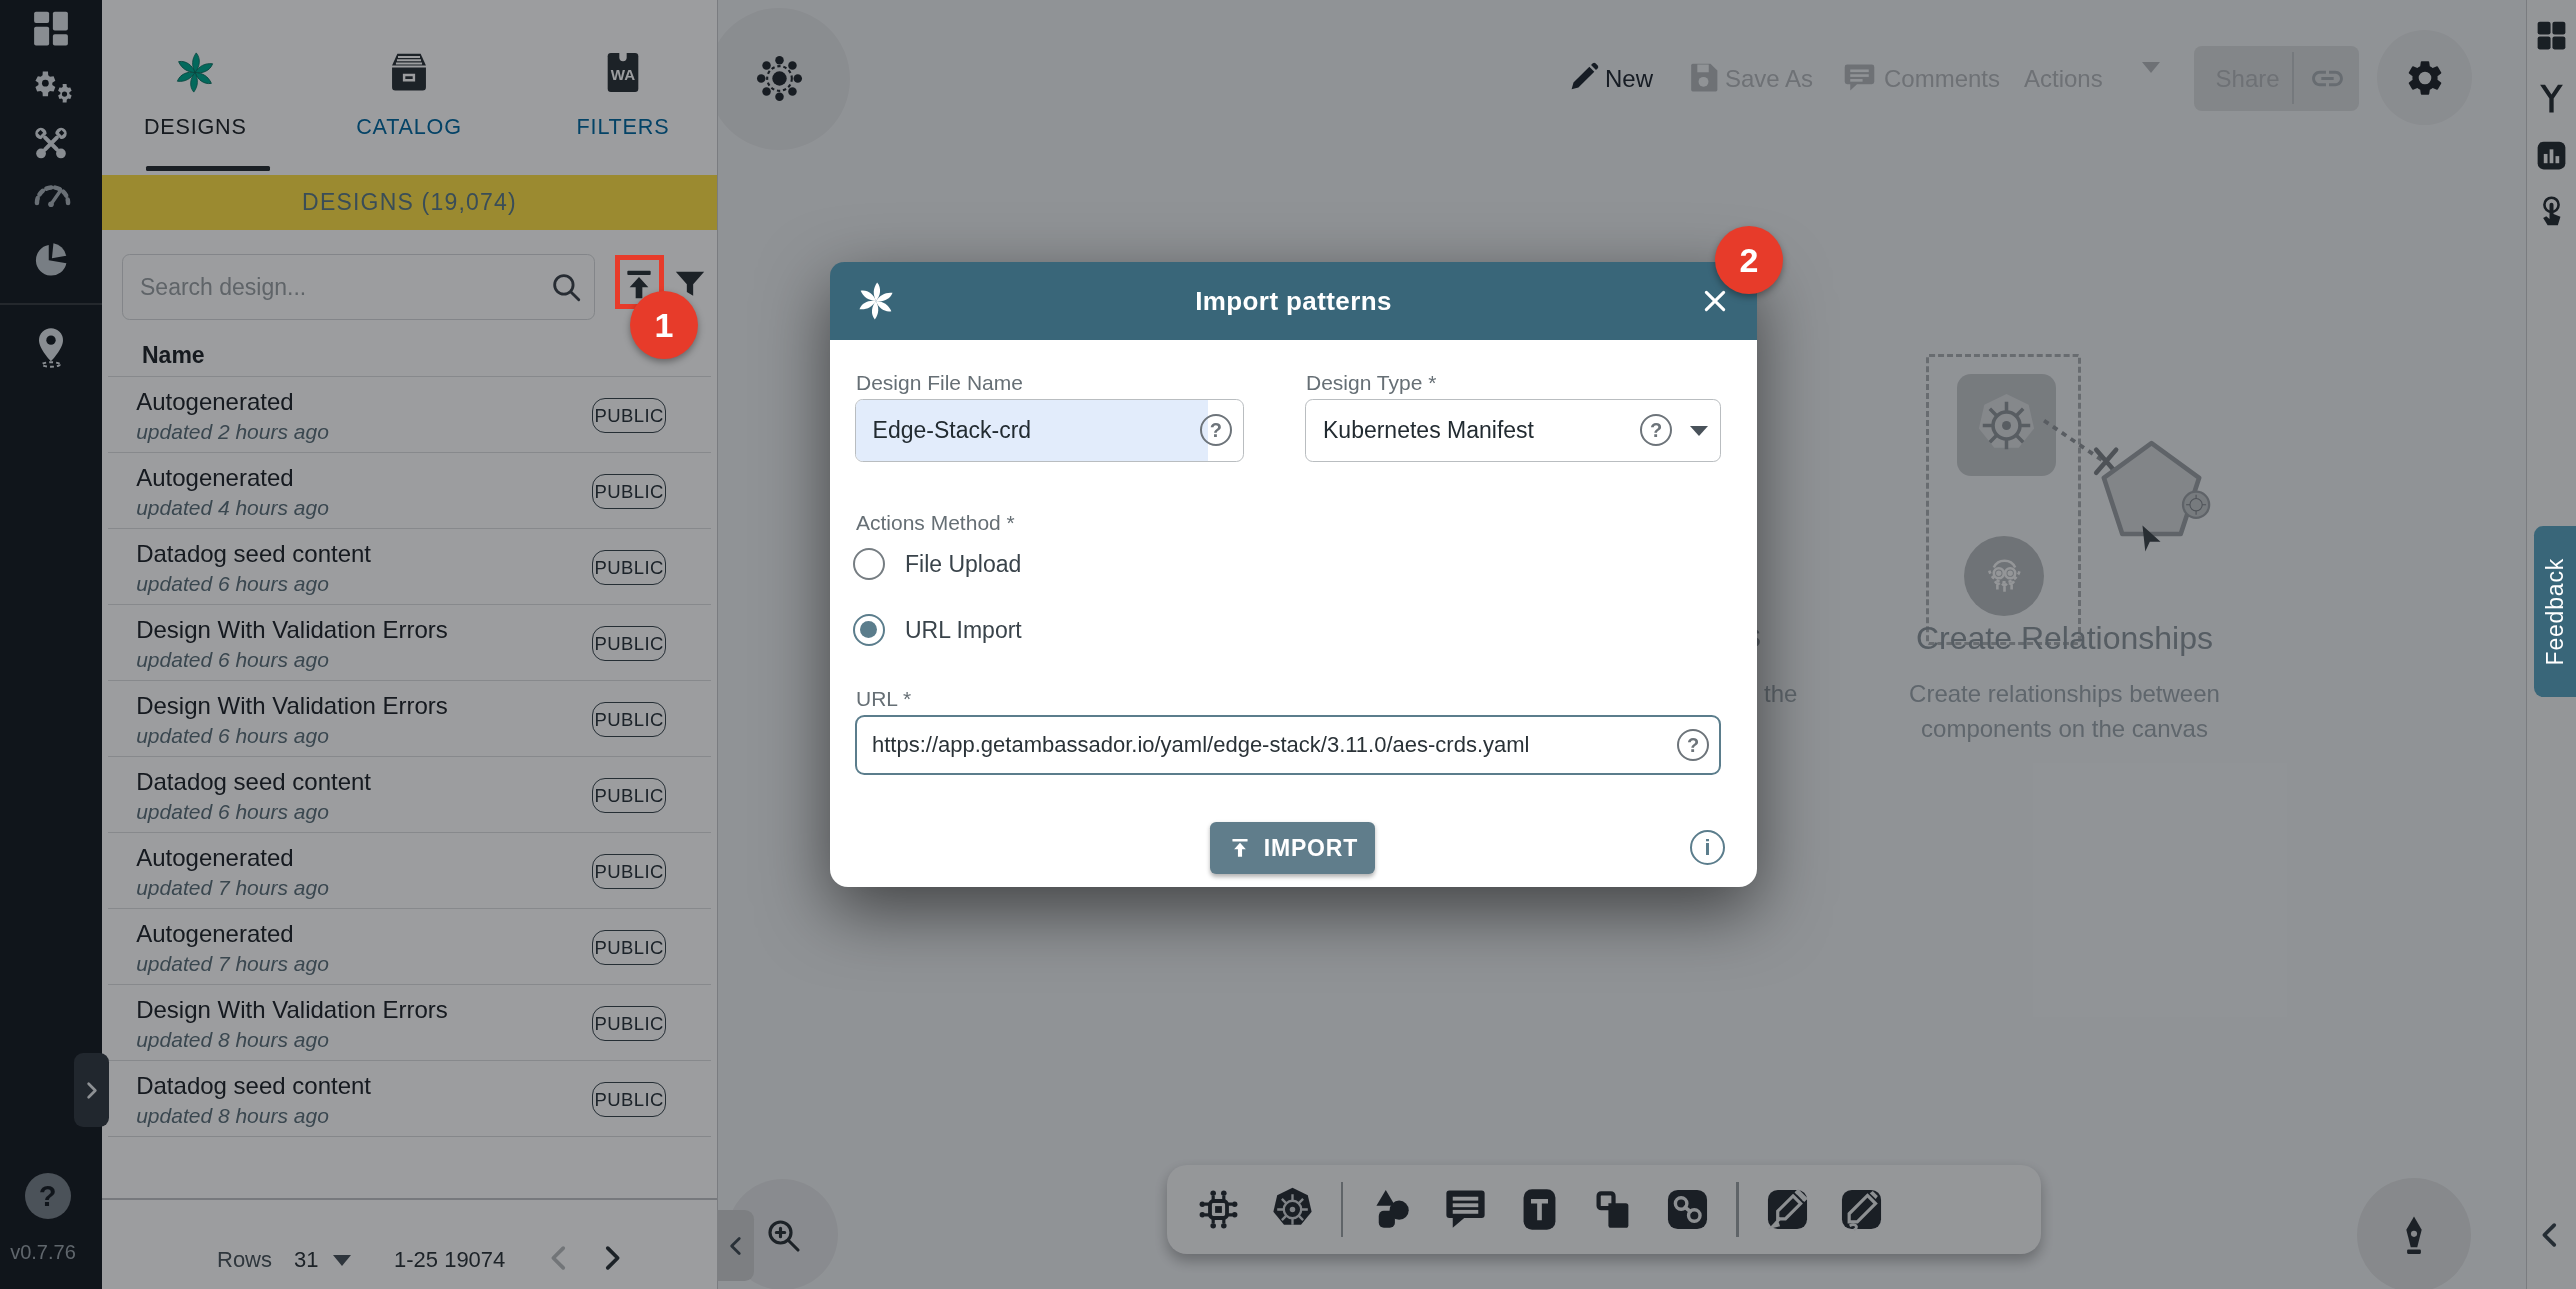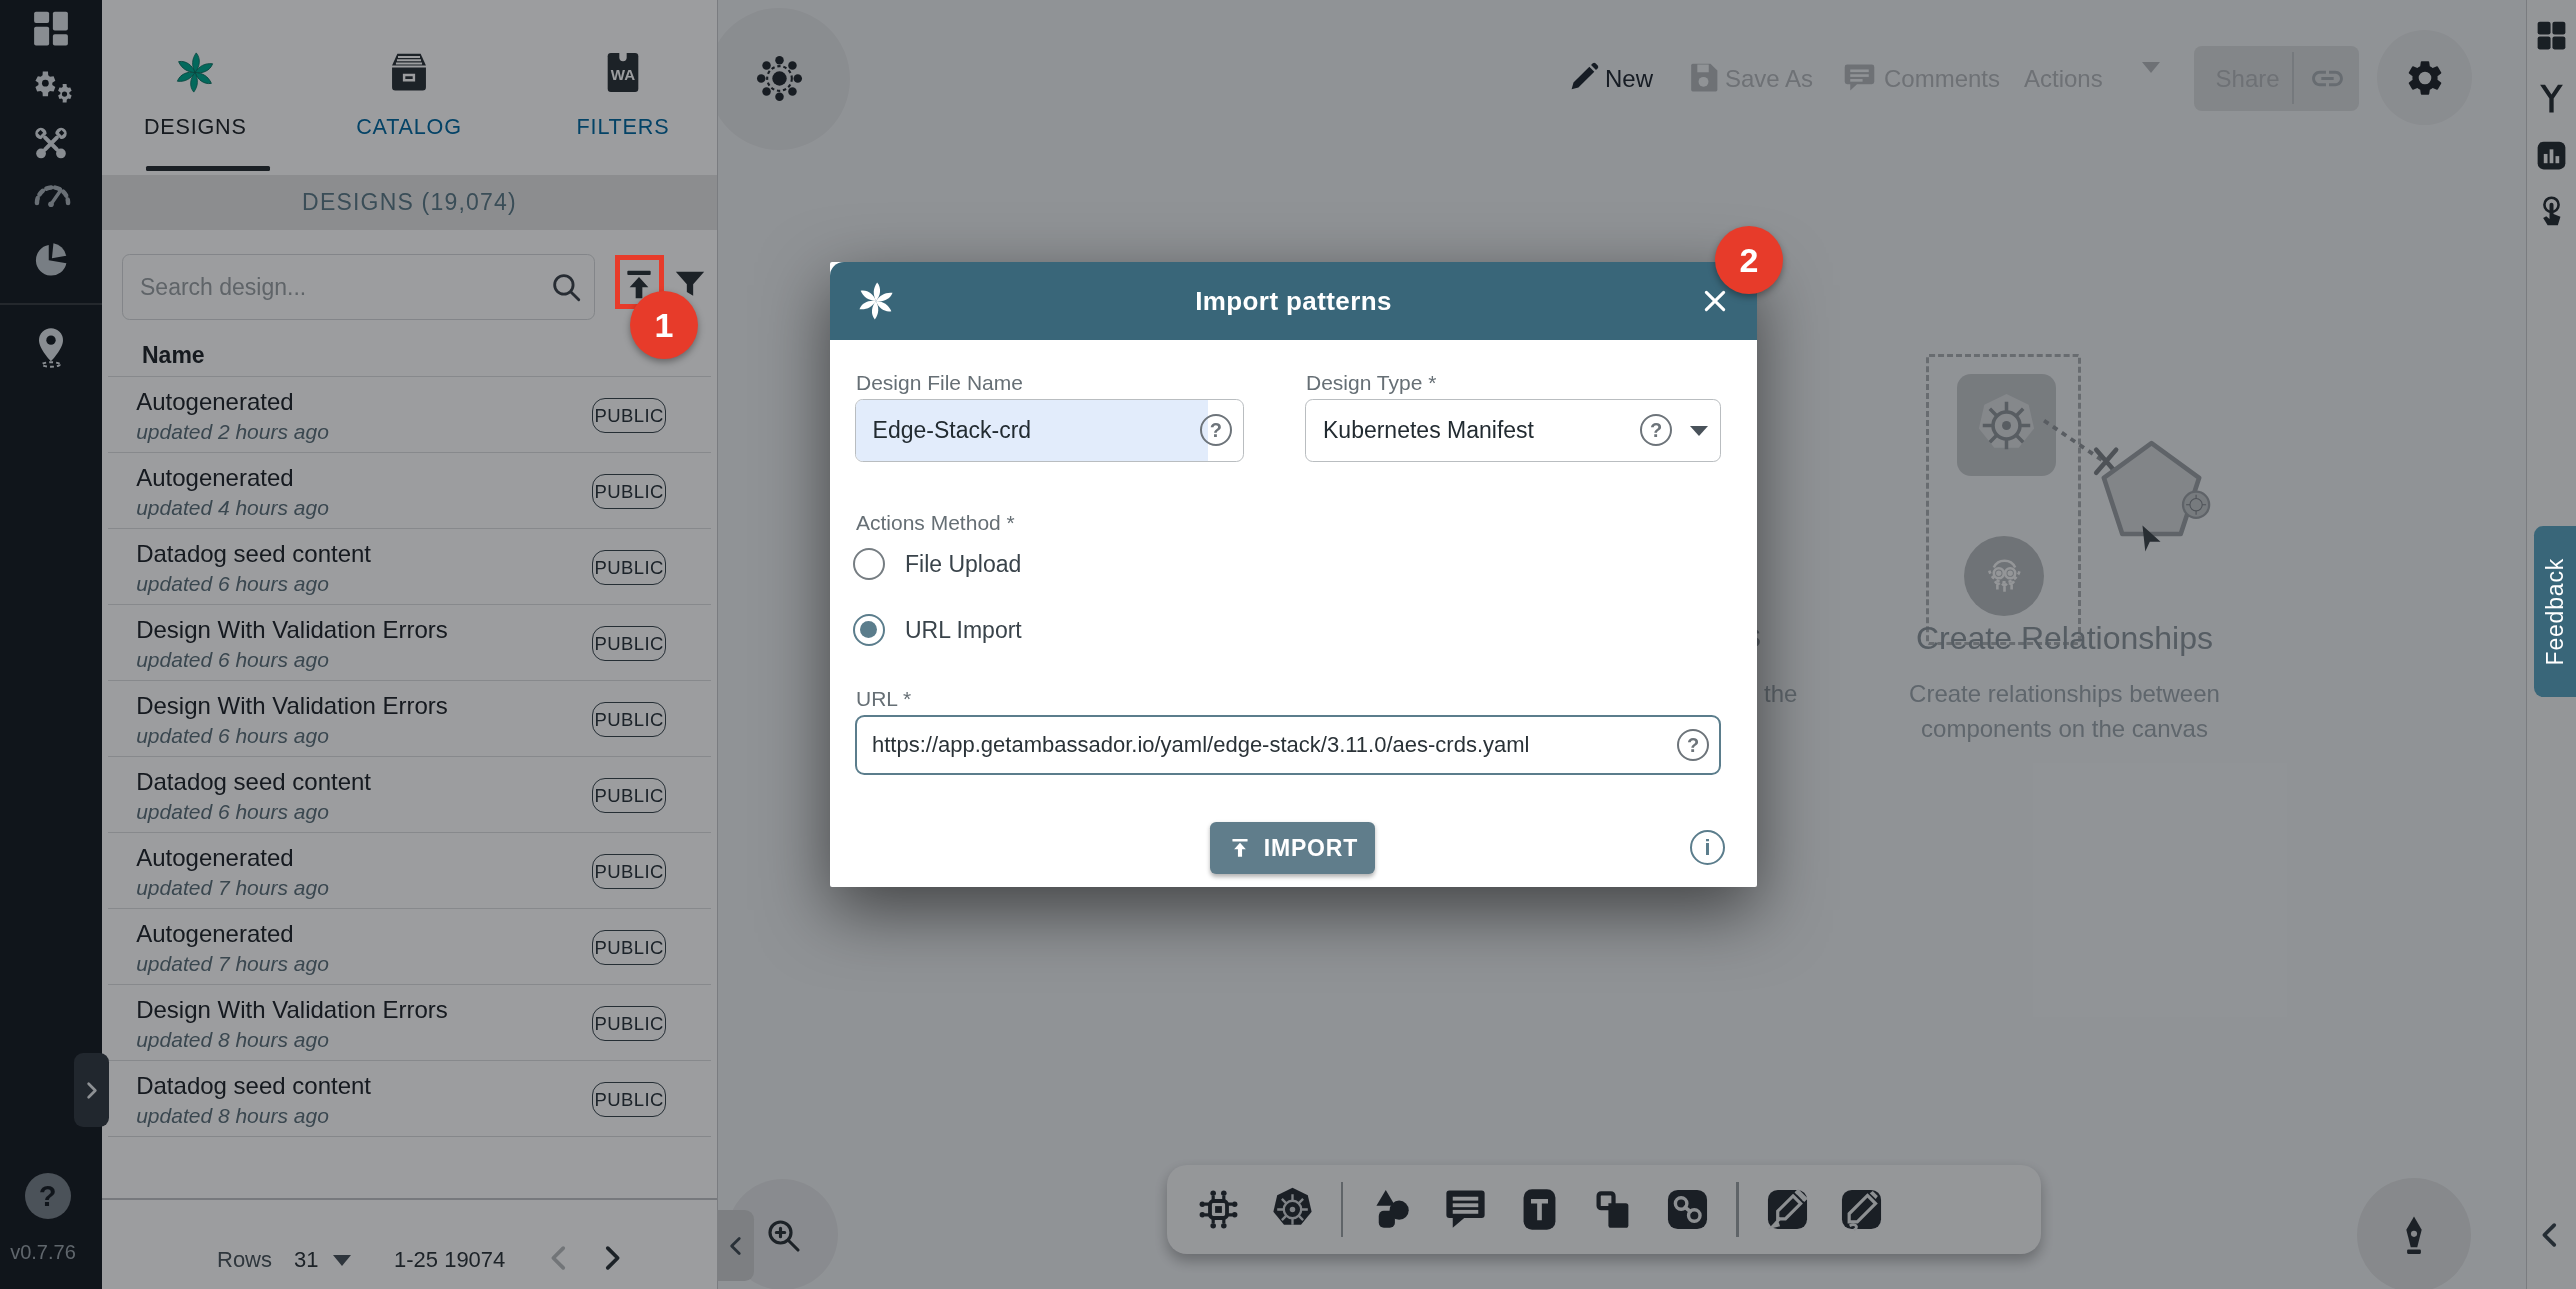--- a/index.html
+++ b/index.html
@@ -21,21 +21,21 @@
     background:#79828a; color:#171d24; font-size:29px; font-weight:bold; display:flex; align-items:center; justify-content:center; }
   .version { position:absolute; left:0; top:1241px; width:86px; text-align:center; color:#9aa3aa; font-size:20px; }
 
   
   .panel { left:102px; top:0; width:616px; height:1290px; background:#ffffff; border-right:1.5px solid #c6c9cb; z-index:4; }
   .tab { position:absolute; top:23px; width:162px; height:123px; cursor:pointer; }
   .tab .t-ic { position:absolute; left:50%; top:24.6px; transform:translateX(-50%); width:49px; height:49px; }
   .tab .t-label { position:absolute; top:91px; width:100%; text-align:center; font-size:21.6px; color:#0369a1; letter-spacing:0.8px; }
   .tab.active .t-label { color:#20262b; }
   .tab-underline { position:absolute; left:32px; top:143px; width:124px; height:5.4px; background:#272d33; border-radius:1.5px; }
-  .panel-band { position:absolute; left:0; top:175px; width:100%; height:55px; background:#e5e5e5;
+  .panel-band { position:absolute; left:0; top:175px; width:100%; height:55px; background:#fde047;
     display:flex; align-items:center; justify-content:center; font-size:23px; color:#5c7a88; letter-spacing:1.2px; }
   .search-wrap { position:absolute; left:20px; top:254px; width:473px; height:66px; }
   .search-input { width:100%; height:100%; border:1.5px solid #d5d8da; border-radius:7.7px; background:#fff;
     font-family:"Liberation Sans",sans-serif; font-size:23px; color:#22292e; padding:0 62px 0 17px; outline:none; }
   .search-input::placeholder { color:#9aa0a4; }
   .search-glyph { position:absolute; right:12.3px; top:16px; width:34px; height:34px; }
   .pn-icon { position:absolute; top:265px; width:40px; height:40px; cursor:pointer; }
   .name-header { position:absolute; left:40px; top:342px; font-size:23px; font-weight:bold; color:#20262b; }
   .rows { position:absolute; left:6.2px; top:376px; width:603px; border-bottom:1.5px solid #d9dadc; }
   .lrow { position:relative; height:76px; border-top:1.5px solid #dcdee0; cursor:pointer; }
@@ -97,21 +97,21 @@
   .illu-connector { left:2041px; top:416px; width:92px; height:69px; }
   .card-title { left:1849px; top:620px; width:431px; text-align:center; font-size:32px; color:#8a949b; }
   .card-sub { left:1849px; top:677px; width:431px; text-align:center; font-size:24px; line-height:1.45; color:#9aa4ab; }
   .frag1 { left:1744px; top:616px; font-size:34px; color:#8a949b; }
   .frag2 { left:1744px; top:680px; font-size:24px; color:#9aa4ab; }
 
   
   .dim { left:0; top:0; width:2576px; height:1290px; background:rgba(8,11,15,.40); z-index:40; pointer-events:none; }
 
   
-  .modal { left:830px; top:262px; width:927px; height:625px; background:#fff; border-radius:2px;
+  .modal { left:830px; top:262px; width:927px; height:625px; background:#fff; border-radius:18px;
     box-shadow:0 23px 69px rgba(0,0,0,.55); z-index:50; }
   .m-header { position:absolute; left:0; top:0; width:100%; height:78px; background:#396679; border-radius:14px 14px 0 0; }
   .m-logo { position:absolute; left:23px; top:16px; width:46px; height:46px; }
   .m-title { position:absolute; left:0; top:0; width:100%; height:78px; display:flex; align-items:center; justify-content:center;
     color:#fff; font-size:26px; font-weight:bold; letter-spacing:0.4px; }
   .m-close { position:absolute; right:26px; top:23px; width:32px; height:32px; cursor:pointer; }
   .m-label { position:absolute; font-size:21px; color:#666f75; }
   .m-field { position:absolute; height:63px; border:1.5px solid #b9bdc0; border-radius:7.7px; background:#fff; overflow:hidden; }
   .autofill { position:absolute; left:0; top:0; width:352px; height:100%; background:#e2ecfb; }
   .m-val { position:absolute; left:17px; top:0; height:60px; display:flex; align-items:center; font-size:23px; color:#222b31; }

